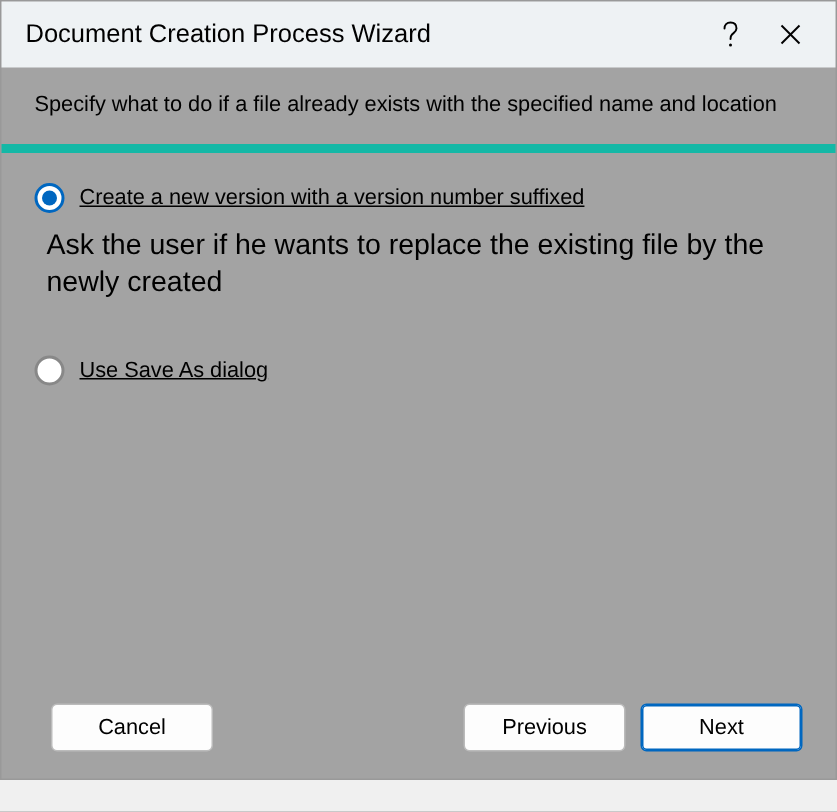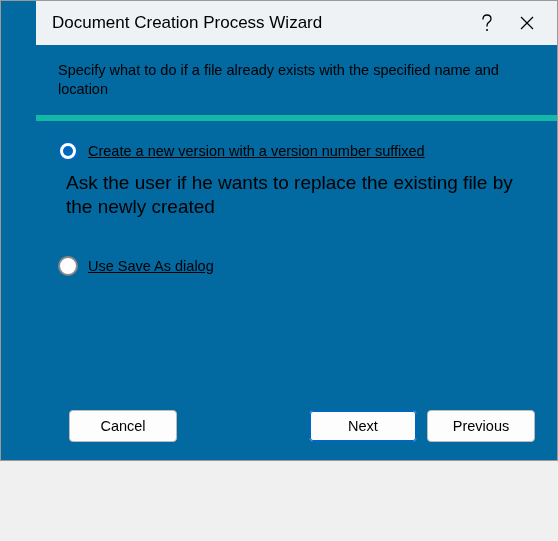--- a/index.html
+++ b/index.html
@@ -9,26 +9,25 @@
   }
   body {
     font-family: 'Segoe UI', Tahoma, sans-serif;
     background: #f0f0f0;
     width: 558px;
     height: 541px;
     overflow: hidden;
   }
   .dialog {
     width: 558px;
-    height: 461px;
-    background: #0369a1;
+    height: 520px;
+    background: #a3a3a3;
     border: 1px solid #999;
     display: flex;
     flex-direction: column;
-    padding-left: 35px;
   }
   .titlebar {
     background: #eef2f4;
     height: 44px;
     display: flex;
     align-items: center;
     padding: 0 10px 0 16px;
   }
   .titlebar-title {
     font-size: 17px;
@@ -193,17 +192,17 @@
     <div class="option-row">
       <div class="radio"></div>
       <div class="option-label">Use Save As dialog</div>
     </div>
 
   </div>
 
   <div class="footer">
     <button class="btn btn-cancel">Cancel</button>
     <div class="spacer"></div>
+    <button class="btn btn-prev">Previous</button>
     <button class="btn btn-next">Next</button>
-    <button class="btn btn-prev">Previous</button>
   </div>
 
 </div>
 
 </body></html>

